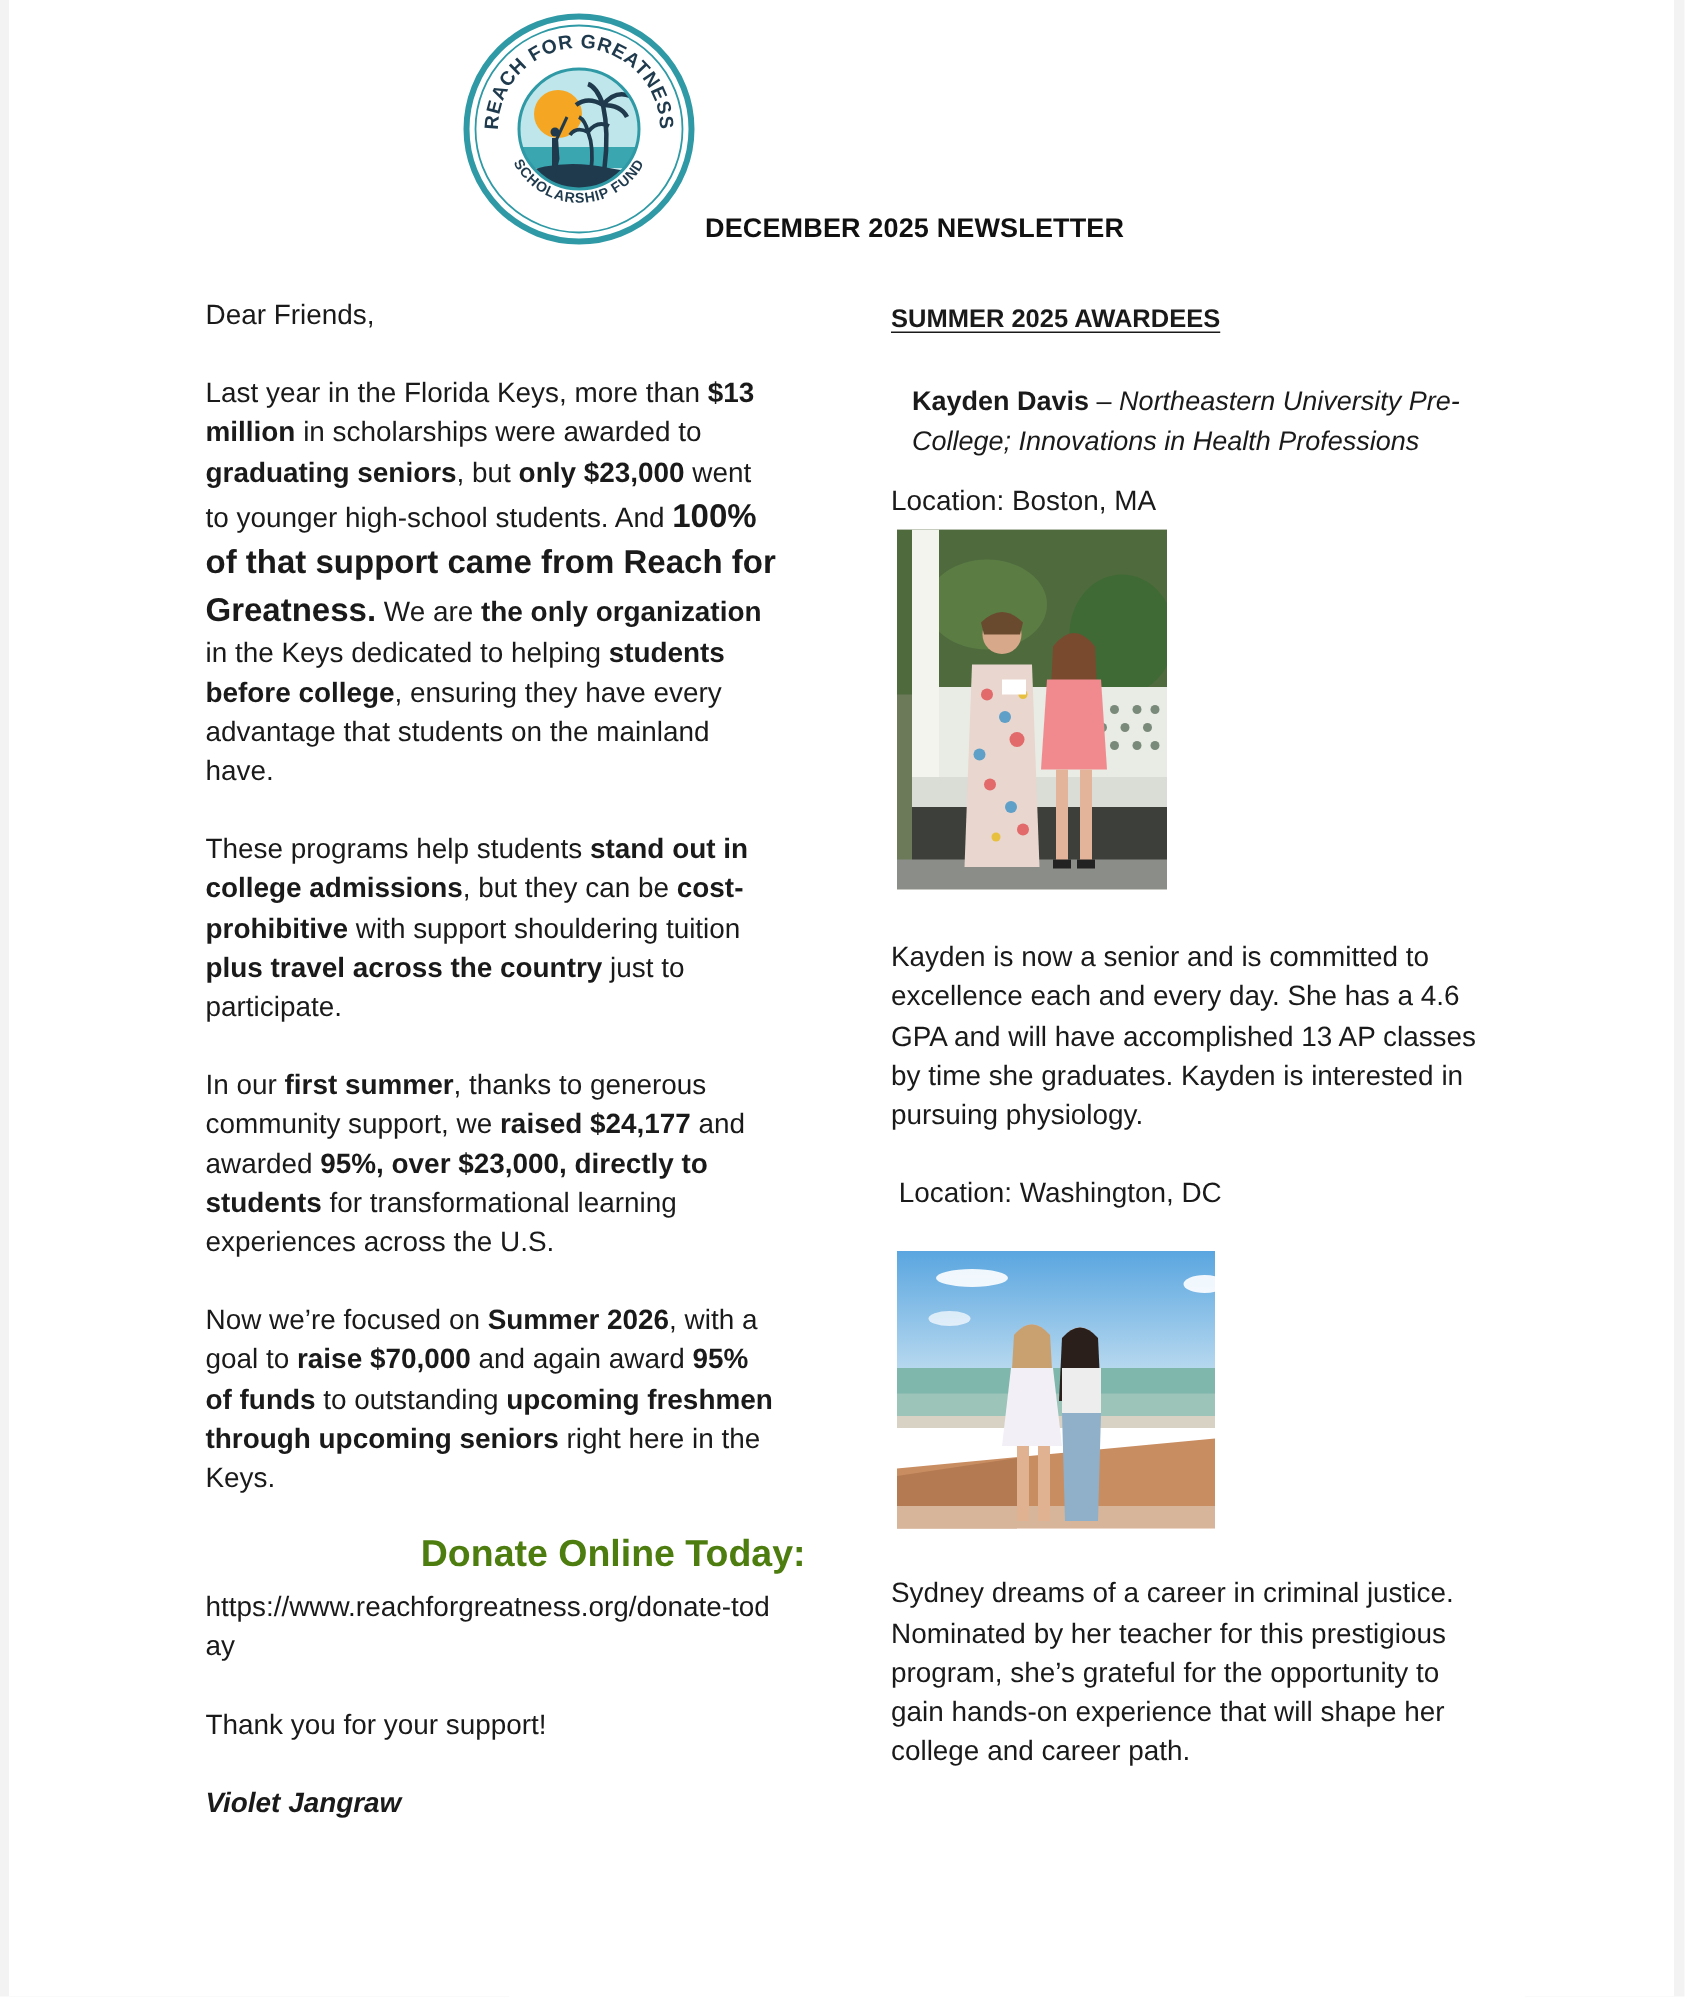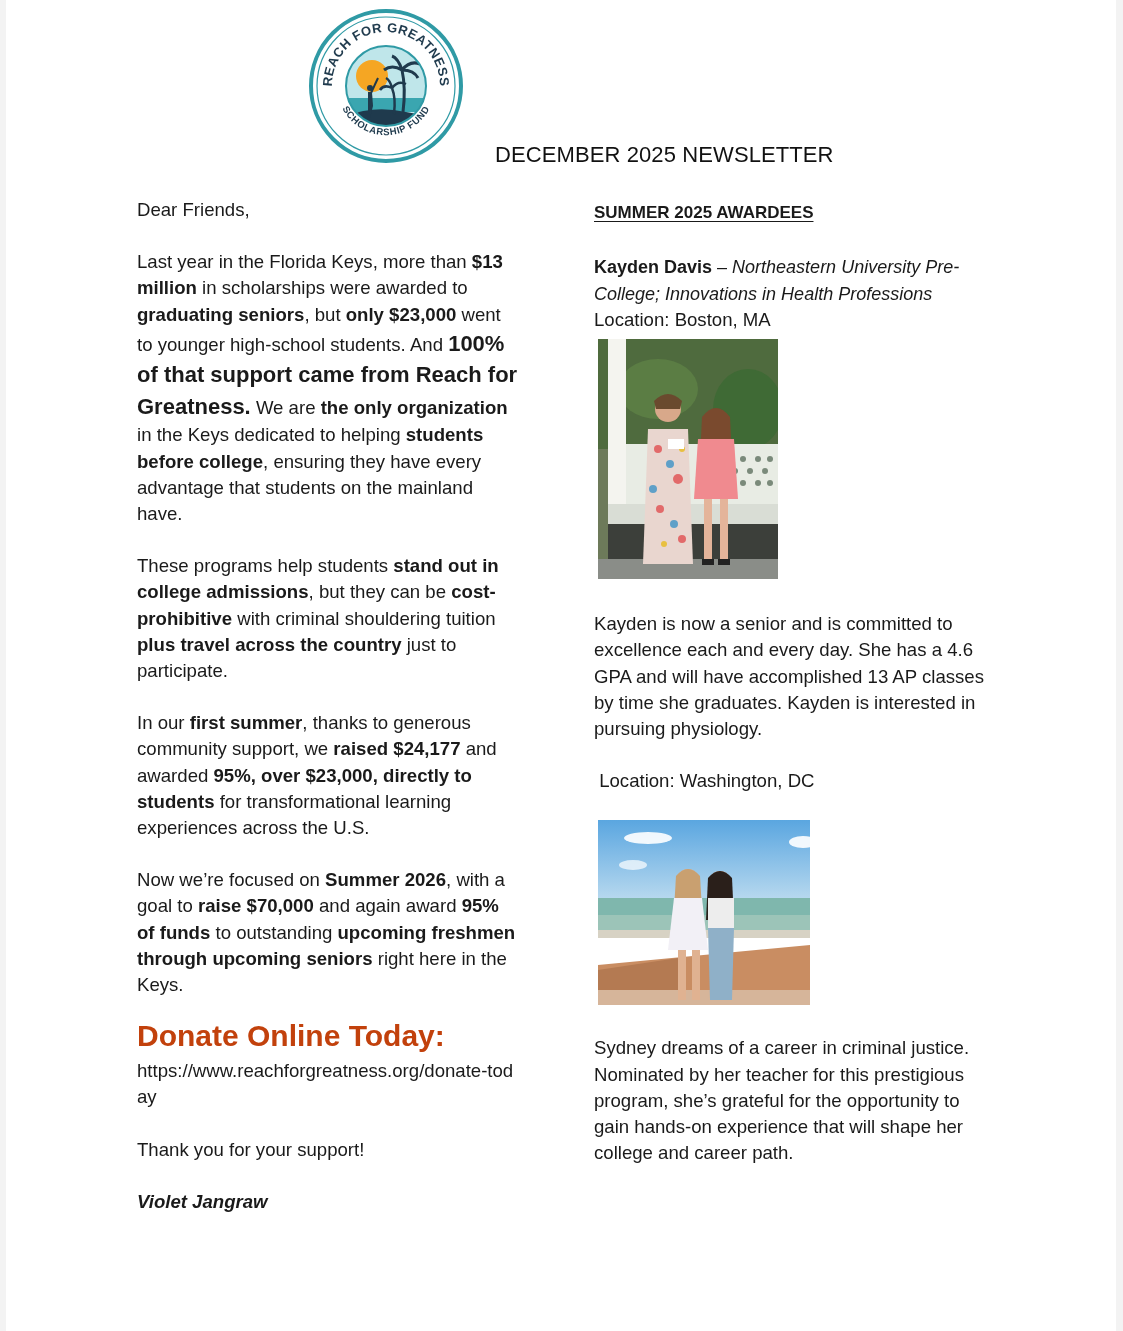--- a/index.html
+++ b/index.html
@@ -11,48 +11,49 @@
       position: relative;
     }
     .page {
       position: absolute; left: 6px; top: 0; width: 1110px; height: 1331px;
       background: #ffffff;
     }
     .logo {
       position: absolute; left: 302px; top: 8px; width: 156px; height: 156px;
     }
     .title {
-      position: absolute; left: 489px; top: 142px;
-      font-size: 22px; font-weight: normal; letter-spacing: 0.1px; color: #111;
+      position: absolute; left: 464px; top: 142px;
+      font-size: 18px; font-weight: bold; letter-spacing: 0.1px; color: #111;
       white-space: nowrap;
     }
     .col-left {
       position: absolute; left: 131px; top: 197px; width: 400px;
       font-size: 18.6px; line-height: 26.2px;
     }
     .col-left p { margin: 0 16px 26px 0; }
     .col-left .big { font-size: 22px; line-height: 31.5px; font-weight: bold; }
     .col-left .greet { margin-bottom: 26px; }
     b { font-weight: bold; }
     .donate-heading {
-      font-size: 30px; font-weight: bold; color: #c2410c; line-height: 32px;
+      font-size: 25px; font-weight: bold; color: #4d7c0f; line-height: 32px;
       margin: -4px 0 6px 0;
+      text-align: right;
     }
     .donate-url { margin: 0 0 26px 0; word-break: break-all; }
     .signature { font-weight: bold; font-style: italic; }
 
     .col-right {
       position: absolute; left: 588px; top: 198px; width: 400px;
       font-size: 18.6px; line-height: 26.2px;
     }
     .section-heading {
       font-size: 17px; font-weight: bold; text-decoration: underline;
       text-underline-offset: 3px; margin: 0 0 26px 0; line-height: 30px;
     }
-    .awardee-head { margin: 0; font-size: 18px; line-height: 26.5px; }
+    .awardee-head { margin: 14px; font-size: 18px; line-height: 26.5px; }
     .awardee-head i { font-style: italic; }
     .location { margin: 0; }
     .photo { display: block; margin: 6px 0 0 4px; }
     .bio { margin: 0 0 26px 0; }
     .cap-icon { display: inline-block; width: 22px; height: 16px; vertical-align: -2px; margin-right: 6px; }
   </style>
 </head>
 <body>
 
 <div class="page">
@@ -91,21 +92,21 @@
     </text>
   </svg>
 
   <div class="title">DECEMBER 2025 NEWSLETTER</div>
 
   <div class="col-left">
     <p class="greet">Dear Friends,</p>
 
     <p><span>Last year in the Florida Keys, more than </span><b>$13 million</b><span> in scholarships were awarded to </span><b>graduating seniors</b><span>, but </span><b>only $23,000</b><span> went to younger high-school students. And </span><span class="big">100% of that support came from Reach for Greatness.</span><span> We are </span><b>the only organization</b><span> in the Keys dedicated to helping </span><b>students before college</b><span>, ensuring they have every advantage that students on the mainland have.</span></p>
 
-    <p><span>These programs help students </span><b>stand out in college admissions</b><span>, but they can be </span><b>cost-prohibitive</b><span> with criminal shouldering tuition </span><b>plus travel across the country</b><span> just to participate.</span></p>
+    <p><span>These programs help students </span><b>stand out in college admissions</b><span>, but they can be </span><b>cost-prohibitive</b><span> with support shouldering tuition </span><b>plus travel across the country</b><span> just to participate.</span></p>
 
     <p><span>In our </span><b>first summer</b><span>, thanks to generous community support, we </span><b>raised $24,177</b><span> and awarded </span><b>95%, over $23,000, directly to students</b><span> for transformational learning experiences across the U.S.</span></p>
 
     <p><span>Now we’re focused on </span><b>Summer 2026</b><span>, with a goal to </span><b>raise $70,000</b><span> and again award </span><b>95% of funds</b><span> to outstanding </span><b>upcoming freshmen through upcoming seniors</b><span> right here in the Keys.</span></p>
 
     <div class="donate-heading">Donate Online Today:</div>
     <p class="donate-url">https://www.reachforgreatness.org/donate-today</p>
 
     <p>Thank you for your support!</p>
     <p class="signature">Violet Jangraw</p>

